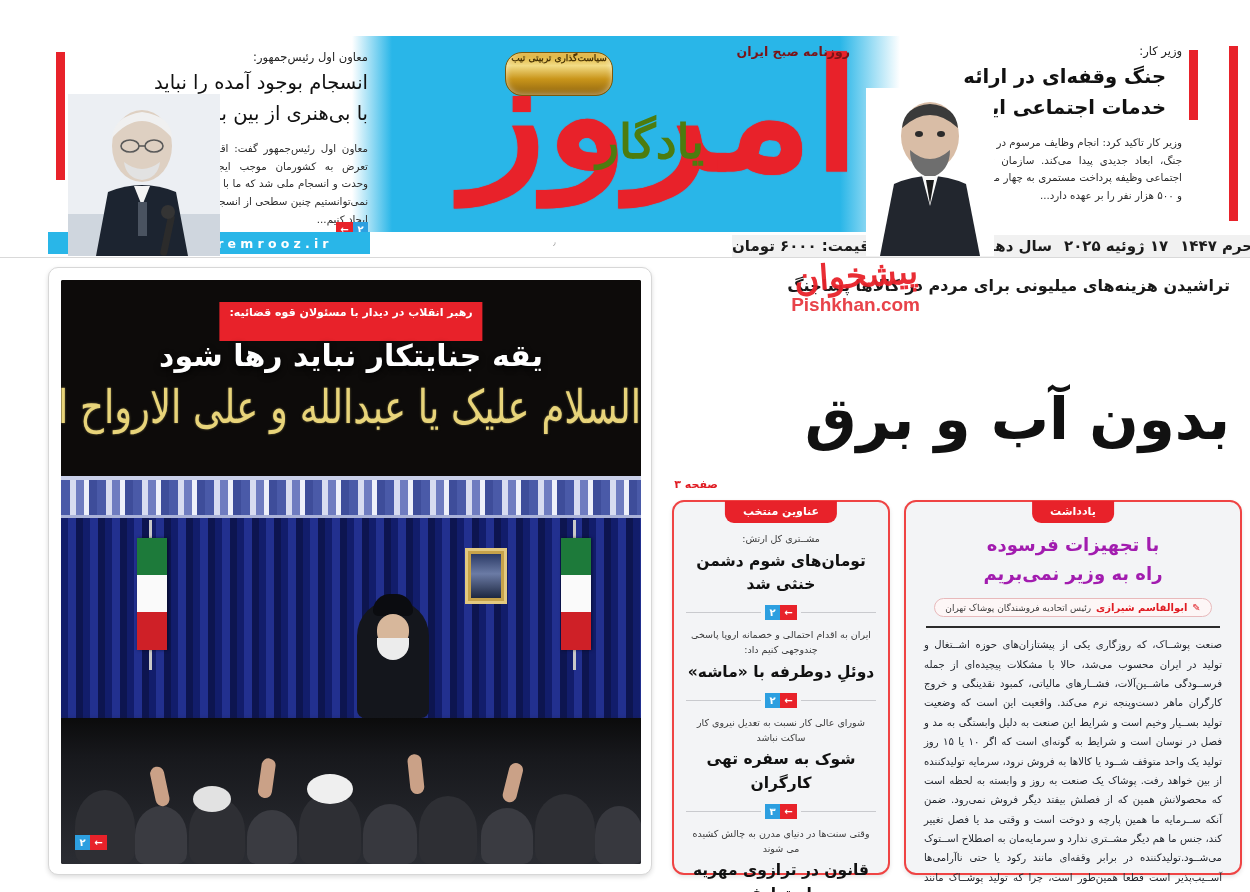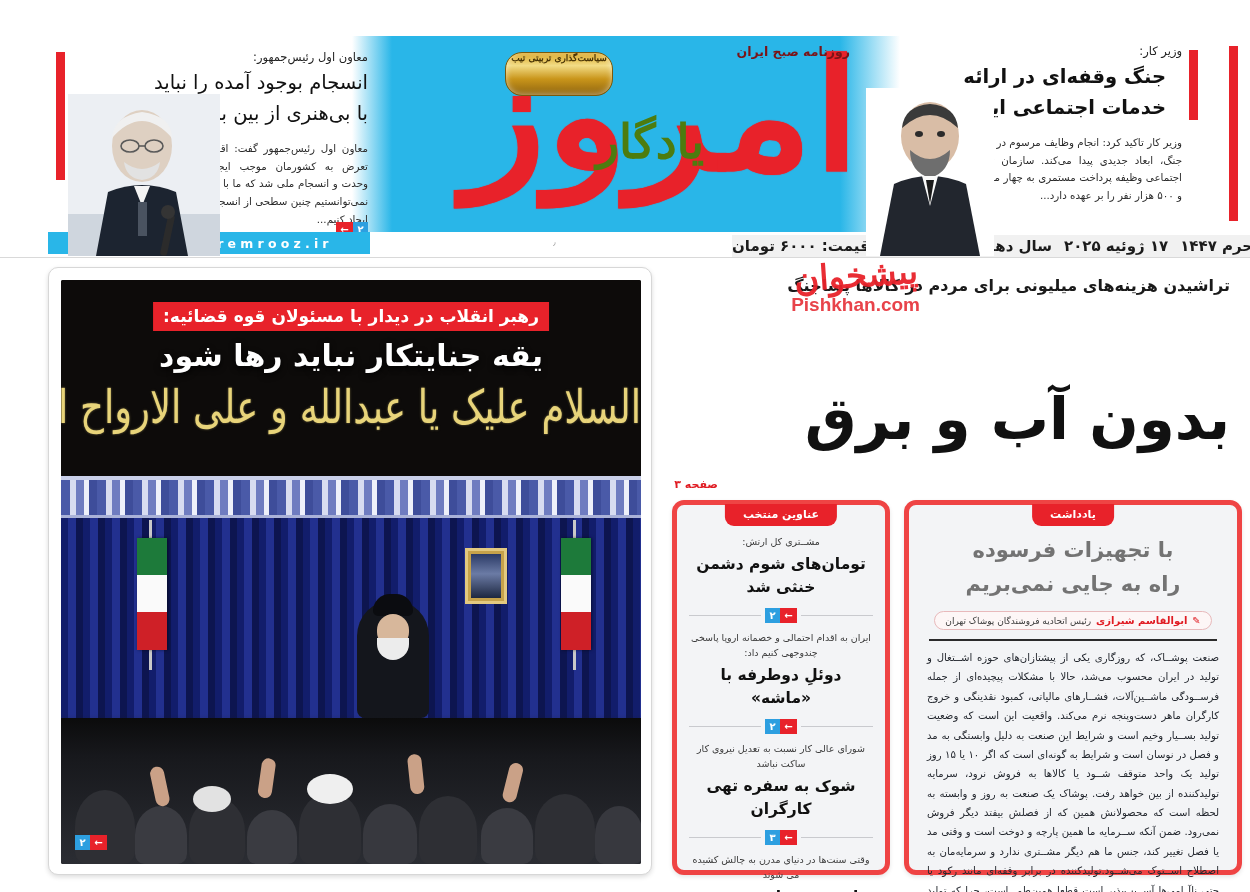--- a/index.html
+++ b/index.html
@@ -326,22 +326,22 @@
     position: absolute; background: #efefef; border-radius: 50%;
   }
   .hand {
     position: absolute; width: 14px; height: 40px; background: #caa187;
     border-radius: 7px; transform-origin: bottom center;
   }
   .photo-kicker {
     position: absolute; left: 50%; top: 22px;
     transform: translateX(-50%);
     background: #e8222a; color: #fff;
-    font-size: 17px; font-weight: bold;
-    padding: 4px 10px 5px 10px;
+    font-size: 11px; font-weight: bold;
+    padding: 4px 10px 22px 10px;
     white-space: nowrap;
     z-index: 12;
   }
   .photo-head {
     position: absolute; left: 0; right: 0; top: 58px;
     text-align: center;
     color: #ffffff;
     font-size: 30px; font-weight: bold;
     letter-spacing: -0.6px;
     text-shadow: 0 2px 6px rgba(0,0,0,.9);
@@ -392,21 +392,21 @@
   .wm-en {
     font-family: "Liberation Sans", sans-serif;
     font-size: 19px; color: #e8434a; font-weight: bold;
     direction: ltr; margin-top: 2px;
   }
 
   
   .card {
     position: absolute;
     background: #f3f4f6;
-    border: 5px solid #ef4444;
+    border: 2px solid #ef4444;
     border-radius: 12px;
     box-shadow: 0 2px 4px rgba(0,0,0,.10);
   }
   .card-tab {
     position: absolute; left: 50%; top: -1px;
     transform: translateX(-50%);
     background: #e8222a; color: #fff;
     font-size: 11px; font-weight: bold;
     padding: 4px 18px 5px 18px;
     border-radius: 0 0 9px 9px;
@@ -435,21 +435,21 @@
     content: ""; flex: 1; height: 1px; background: #c9cace;
   }
   .sel-sep .pagebadge { margin: 0 4px; }
 
   
   #card-note {
     right: 8px; top: 500px; width: 338px; height: 375px;
   }
   .note-body { padding: 28px 16px 10px 16px; text-align: center; }
   .note-title {
-    font-size: 21px; font-weight: bold; color: #737373;
+    font-size: 18px; font-weight: bold; color: #a21caf;
     line-height: 1.62; letter-spacing: -0.4px;
   }
   .note-byline {
     margin: 10px auto 0 auto;
     border: 1px solid #e8b9bb;
     border-radius: 12px;
     background: #fdf6f6;
     padding: 3px 10px;
     display: inline-flex; align-items: center; gap: 5px;
     white-space: nowrap;
@@ -672,21 +672,21 @@
       </div>
 
     </div>
   </div>
 
   <div class="card" id="card-note">
     <div class="card-tab">یادداشت</div>
     <div class="note-body">
       <div class="note-title">
         <div>با تجهیزات فرسوده</div>
-        <div>راه به جایی نمی‌بریم</div>
+        <div>راه به وزیر نمی‌بریم</div>
       </div>
       <div class="note-byline">
         <span class="pen-icon">✎</span>
         <span class="nm">ابوالقاسم شیرازی</span>
         <span class="rl">رئیس اتحادیه فروشندگان پوشاک تهران</span>
       </div>
       <div class="note-rule"></div>
       <div class="note-text">صنعت پوشــاک، که روزگاری یکی از پیشتازان‌های حوزه اشــتغال و تولید در ایران محسوب می‌شد، حالا با مشکلات پیچیده‌ای از جمله فرســودگی ماشــین‌آلات، فشــارهای مالیاتی، کمبود نقدینگی و خروج کارگران ماهر دست‌وپنجه نرم می‌کند. واقعیت این است که وضعیت تولید بســیار وخیم است و شرایط این صنعت به دلیل وابستگی به مد و فصل در نوسان است و شرایط به گونه‌ای است که اگر ۱۰ یا ۱۵ روز تولید یک واحد متوقف شــود یا کالاها به فروش نرود، سرمایه تولیدکننده از بین خواهد رفت. پوشاک یک صنعت به روز و وابسته به لحظه است که محصولانش همین که از فصلش بیفتد دیگر فروش نمی‌رود. ضمن آنکه ســرمایه ما همین پارچه و دوخت است و وقتی مد یا فصل تغییر کند، جنس ما هم دیگر مشــتری ندارد و سرمایه‌مان به اصطلاح اســتوک می‌شــود.تولیدکننده در برابر وقفه‌ای مانند رکود یا حتی ناآرامی‌ها آســیب‌پذیر است قطعا همین‌طور است، چرا که تولید پوشــاک مانند مواد غذایی نیست که همیشه مشتری داشته باشد...</div>
       
     </div>

